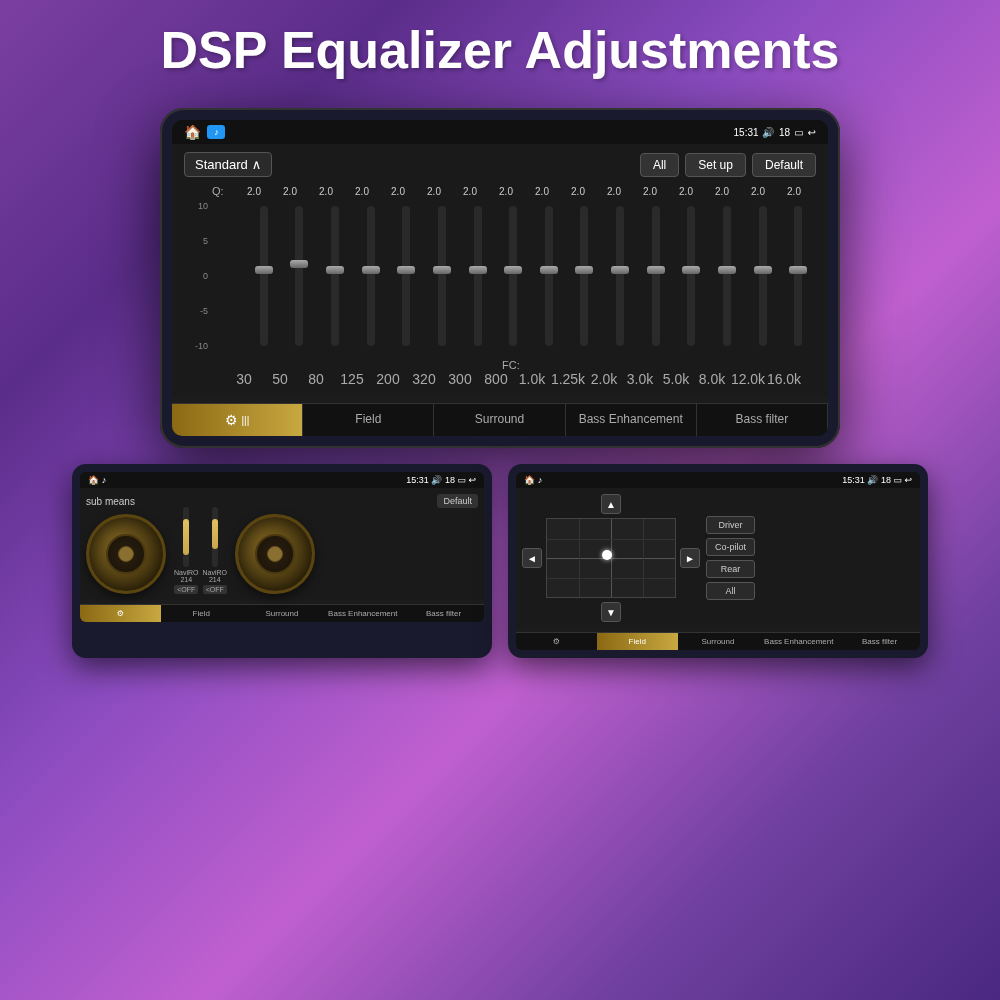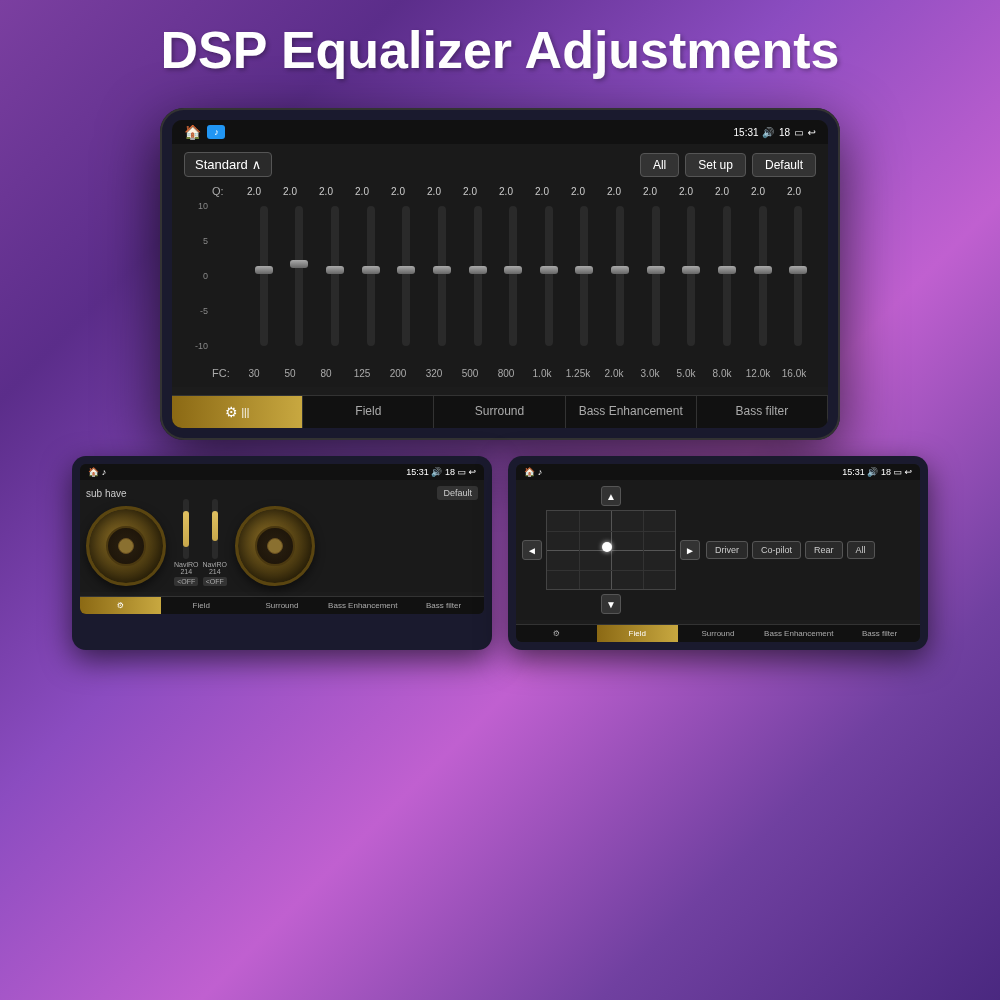--- a/index.html
+++ b/index.html
@@ -183,37 +183,38 @@
       position: absolute;
       left: 50%;
       transform: translateX(-50%);
       cursor: pointer;
     }
 
     .fc-row {
       display: flex;
       align-items: center;
       padding-left: 28px;
-      margin-top: 16px;
+      margin-top: 8px;
+      flex-direction: column;
     }
 
     .fc-label {
       font-size: 11px;
       color: #aaa;
       width: 20px;
       margin-right: 4px;
     }
 
     .fc-values {
       display: flex;
       flex: 1;
     }
 
     .fc-val {
-      font-size: 10px;
+      font-size: 14px;
       color: #aaa;
       width: 36px;
       text-align: center;
     }
 
     
     .eq-bottom-tabs {
       display: flex;
       margin-top: 8px;
       border-top: 1px solid #333;
@@ -418,20 +419,21 @@
       font-size: 10px;
       display: flex;
       align-items: center;
       justify-content: center;
       cursor: pointer;
       border-radius: 3px;
     }
 
     .sf-position-btns {
       display: flex;
+      flex-direction: column;
       gap: 4px;
     }
 
     .sf-pos-btn {
       background: #2a2a2a;
       border: 1px solid #555;
       color: #ccc;
       padding: 3px 8px;
       font-size: 9px;
       border-radius: 3px;
@@ -601,21 +603,21 @@
 
         <div class="fc-row">
           <span class="fc-label">FC:</span>
           <div class="fc-values" id="fc-values-container">
               <span class="fc-val">30</span>
               <span class="fc-val">50</span>
               <span class="fc-val">80</span>
               <span class="fc-val">125</span>
               <span class="fc-val">200</span>
               <span class="fc-val">320</span>
-              <span class="fc-val">500</span>
+              <span class="fc-val">300</span>
               <span class="fc-val">800</span>
               <span class="fc-val">1.0k</span>
               <span class="fc-val">1.25k</span>
               <span class="fc-val">2.0k</span>
               <span class="fc-val">3.0k</span>
               <span class="fc-val">5.0k</span>
               <span class="fc-val">8.0k</span>
               <span class="fc-val">12.0k</span>
               <span class="fc-val">16.0k</span>
             </div>
@@ -647,21 +649,21 @@
 <div class="bottom-devices">
 
   <div class="mini-device">
     <div class="mini-screen">
       <div class="mini-status-bar">
         <div>🏠 ♪</div>
         <div>15:31 🔊 18 ▭ ↩</div>
       </div>
       <div class="mini-content">
         <div class="sub-top">
-          <span>sub have</span>
+          <span>sub means</span>
           <span style="background:#333;padding:2px 6px;border-radius:3px;font-size:9px;">Default</span>
         </div>
         <div style="display:flex;gap:8px;align-items:center;">
 
           <div class="speaker-circle">
             <div class="speaker-inner">
               <div class="speaker-center"></div>
             </div>
           </div>
 

